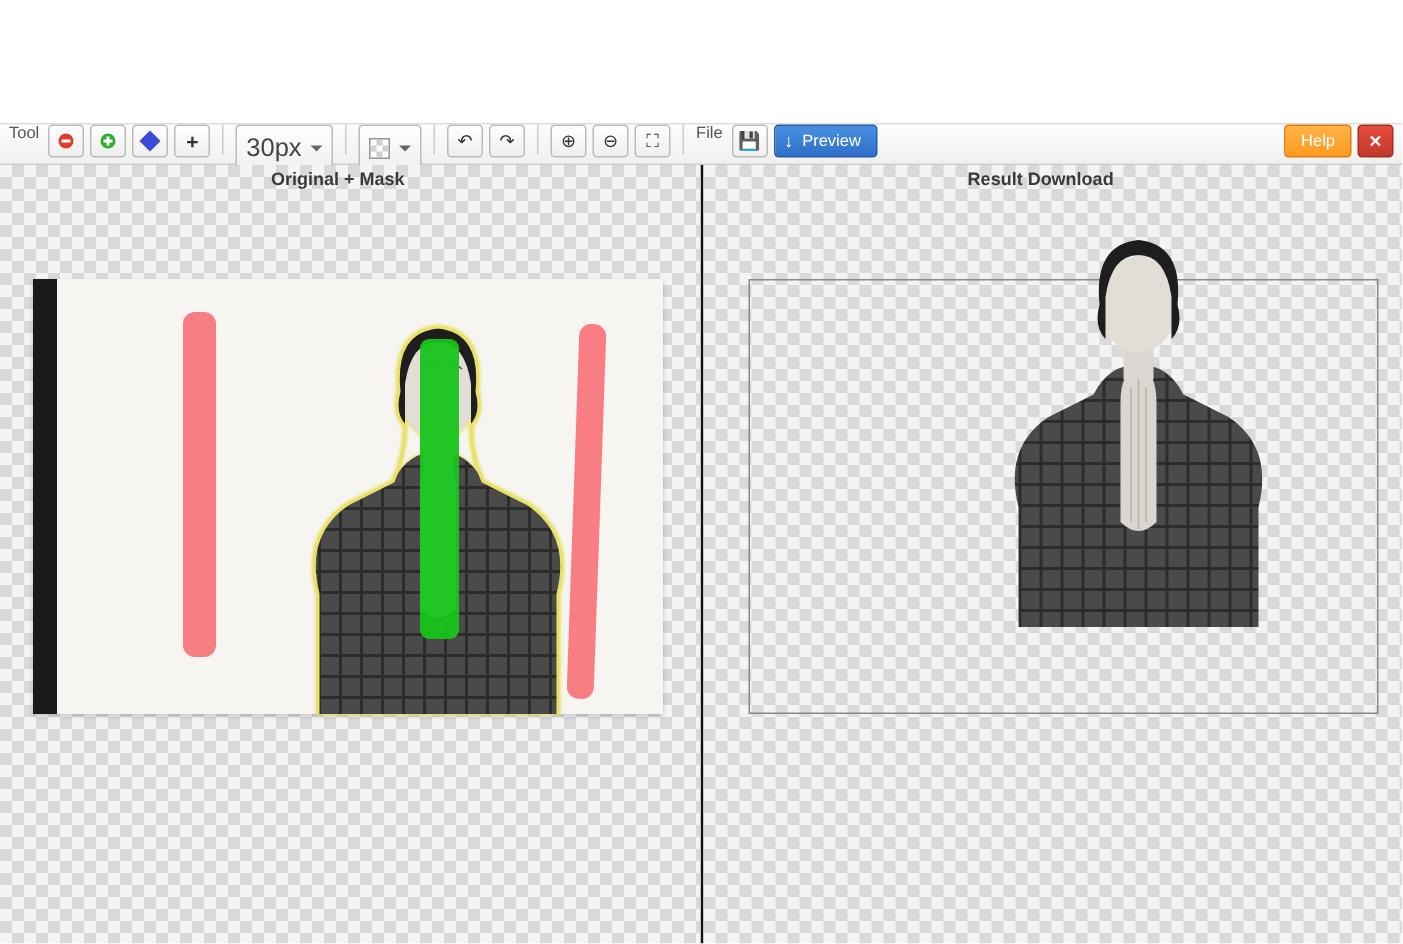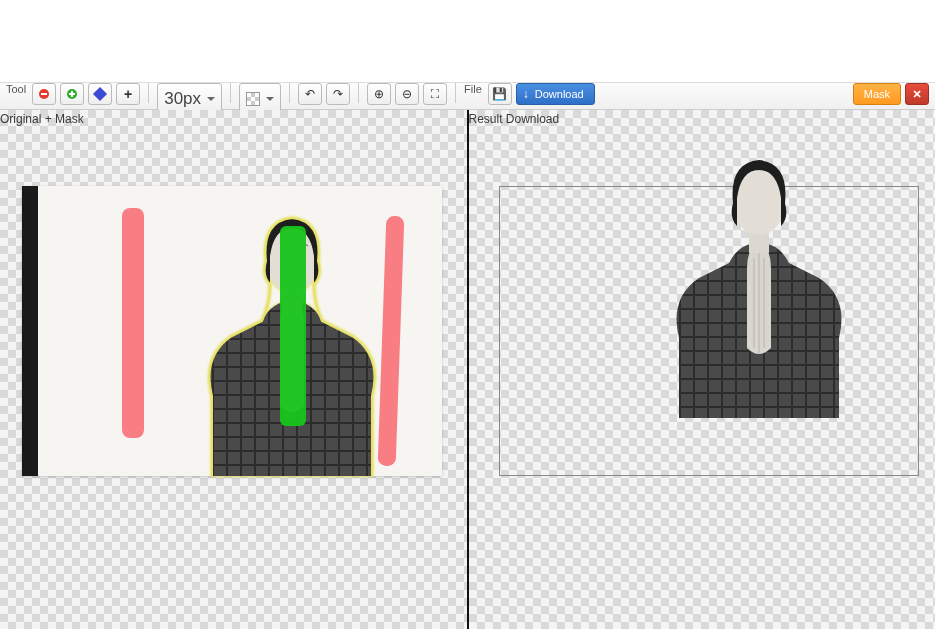--- a/index.html
+++ b/index.html
@@ -83,21 +83,21 @@
       linear-gradient(-45deg,#d9d9d9 25%,transparent 25%),
       linear-gradient(45deg,transparent 75%,#d9d9d9 75%),
       linear-gradient(-45deg,transparent 75%,#d9d9d9 75%);
     background-size:16px 16px;
     background-position:0 0,0 8px,8px -8px,-8px 0;
     background-color:#f4f4f4;
   }
   .divider { width:2px; background:#111; }
   .panel-title {
     position:absolute; top:2px; left:0; right:16px;
-    color:#3a3a3a; font-weight:normal; font-size:12px;
+    text-align:center; color:#3a3a3a; font-weight:bold; font-size:12px;
     pointer-events:none; z-index:5;
   }
   .canvas {
     position:absolute; left:22px; top:76px; width:420px; height:290px;
     background:#f7f5f1;
     box-shadow:0 1px 3px rgba(0,0,0,.2);
   }
   .result-border {
     position:absolute; left:30px; top:76px; width:420px; height:290px;
     border:1px solid #888;
@@ -169,27 +169,27 @@
   </div>
 
   <div class="sep"></div>
 
   <span class="tlabel">File</span>
   <div class="tbtn">
     <span>💾</span>
   </div>
   <div class="dlbtn">
     <span class="arr">↓</span>
-    <span>Download</span>
+    <span>Preview</span>
   </div>
 
   <div class="spacer"></div>
 
   <div class="helpbtn">
-    <span>Mask</span>
+    <span>Help</span>
   </div>
   <div class="closebtn">
     <span>✕</span>
   </div>
 </div>
 
 <div class="workspace">
 
   <div class="panel">
     <div class="panel-title">Original + Mask</div>

